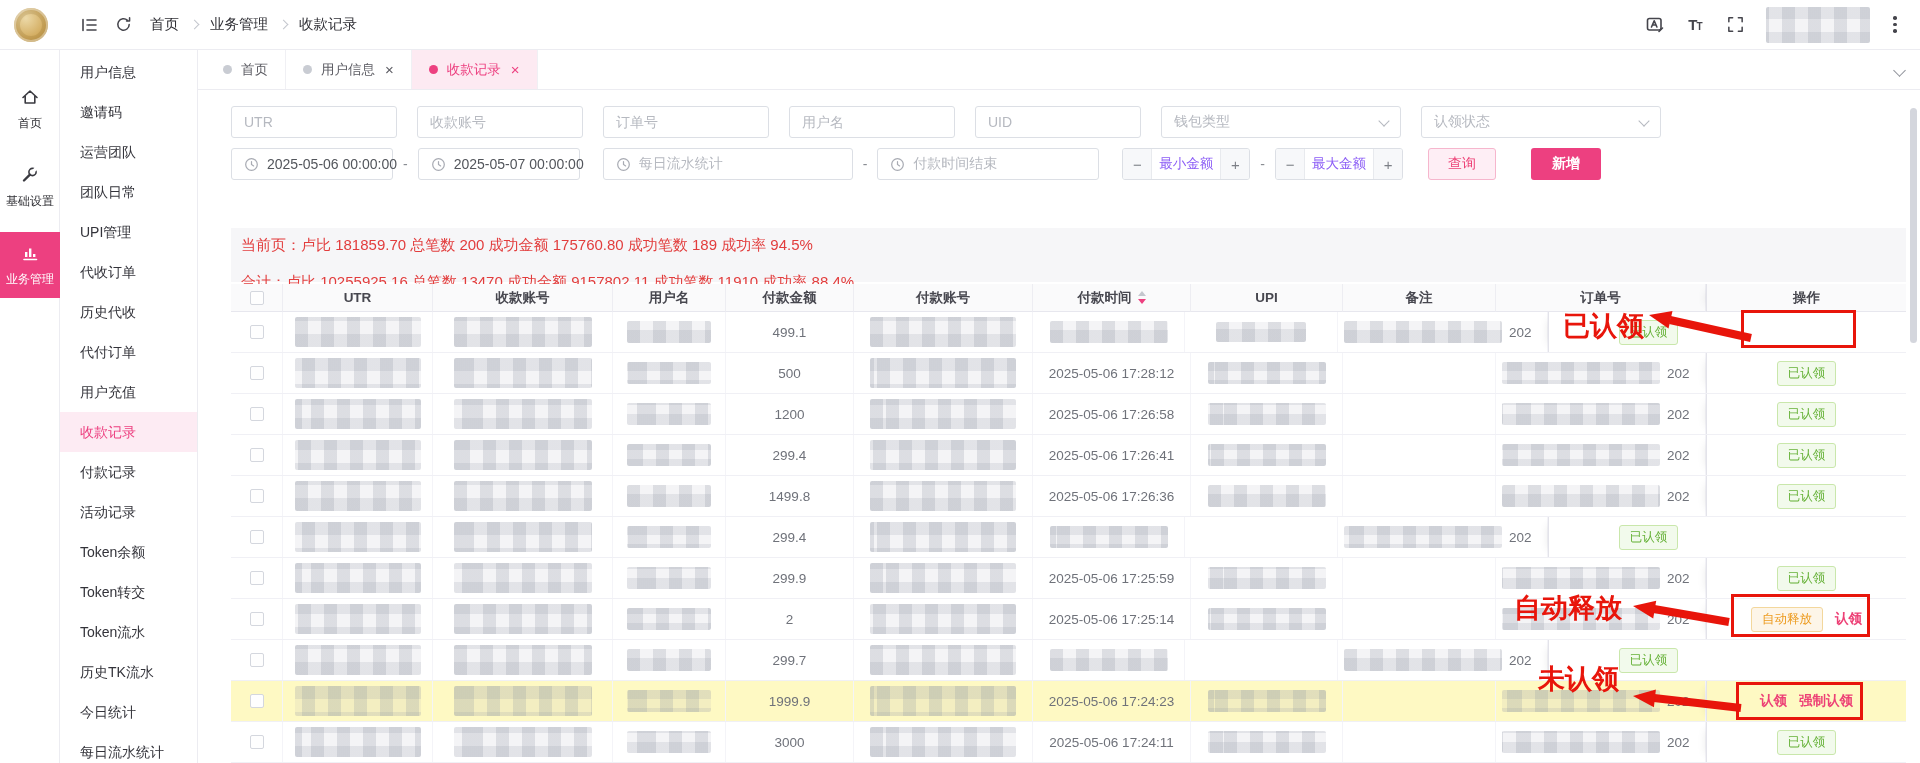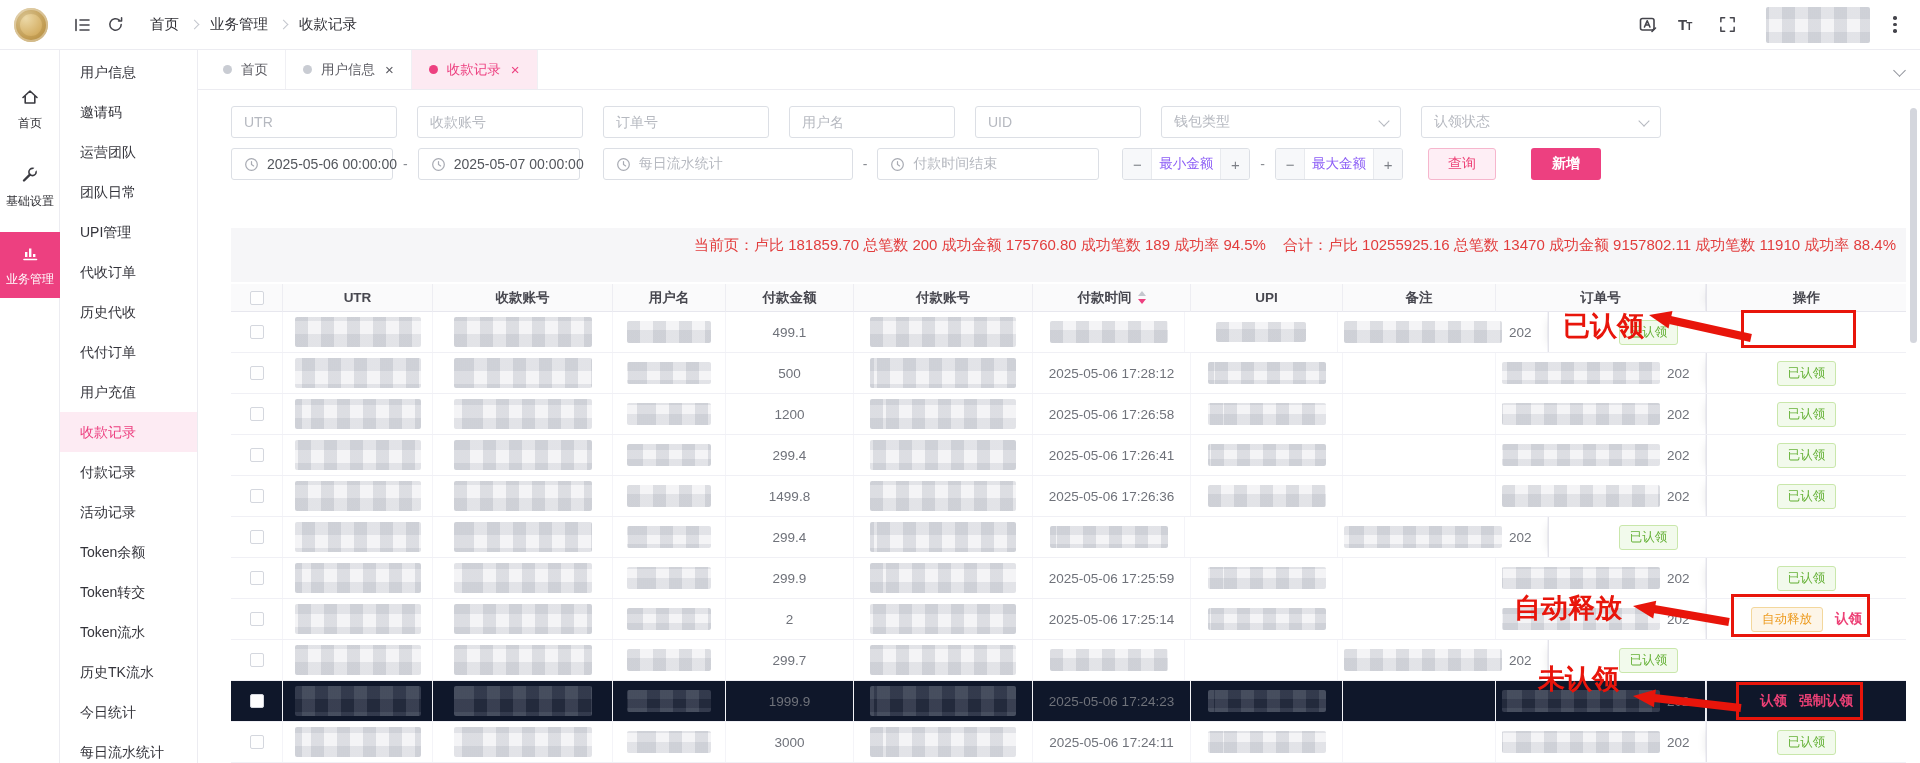--- a/index.html
+++ b/index.html
@@ -6,21 +6,21 @@
   html,body{width:1920px;height:763px;overflow:hidden;background:#fff;
     font-family:"Liberation Sans","DejaVu Sans",sans-serif;color:#333}
   .app{position:relative;width:1920px;height:763px;background:#fff}
 
   
   .topbar{position:absolute;top:0;left:0;right:0;height:50px;background:#fff;
     border-bottom:1px solid #ececf1;display:flex;align-items:center;z-index:20}
   .logo{width:34px;height:34px;border-radius:50%;margin-left:14px;flex:none;
     background:radial-gradient(circle at 35% 30%,#ecd9a8,#d2ab5e 62%,#b98f3e);
     box-shadow:inset 0 0 0 2px rgba(255,255,255,.35),inset 0 0 0 6px rgba(120,90,30,.18)}
-  .tb-icon{width:34px;height:34px;display:flex;align-items:center;
+  .tb-icon{width:34px;height:34px;display:flex;align-items:center;justify-content:center;
     cursor:pointer;color:#45454c;flex:none}
   .tb-icon svg{stroke:#45454c;fill:none;stroke-width:1.6;stroke-linecap:round;stroke-linejoin:round}
   .collapse{margin-left:24px}
   .crumb{display:flex;align-items:center;margin-left:10px;font-size:14.5px;color:#2f2f35}
   .crumb .ci{cursor:pointer;white-space:nowrap}
   .crumb-sep{width:7px;height:7px;border-right:1.5px solid #c3c6cd;border-bottom:1.5px solid #c3c6cd;
     transform:rotate(-45deg);margin:0 12px;flex:none}
   .tb-right{margin-left:auto;display:flex;align-items:center;margin-right:14px;gap:6px}
   .tt{font-weight:700;color:#45454c;font-size:15px;letter-spacing:-1px}
   .tt small{font-size:10px;font-weight:700}
@@ -83,30 +83,30 @@
     color:#7c7f86;font-size:15px;cursor:pointer;flex:none}
   .step-btn.l{border-right:1px solid #e8eaee}.step-btn.r{border-left:1px solid #e8eaee}
   .step-label{flex:1;display:flex;align-items:center;justify-content:center;color:#8b5cf6;font-size:13.5px;white-space:nowrap}
   .btn{height:32px;border-radius:3px;display:flex;align-items:center;justify-content:center;
     font-size:14px;cursor:pointer;border:none;white-space:nowrap}
   .btn-search{padding:0 19px;border:1px solid #f6b6cd;background:#feeef5;color:#ed4076;margin-left:16px}
   .btn-add{padding:0 21px;background:#ed4080;color:#fff;font-weight:600;margin-left:26px}
 
   
   .summary{position:absolute;left:33px;width:1675px;top:138px;height:54px;background:#f6f6f8;
-    padding:7px 10px;display:flex;flex-direction:row;justify-content:flex-end;gap:17px}
+    padding:7px 10px;display:flex;flex-direction:column;justify-content:space-between;gap:17px}
   .summary div{font-size:15px;color:#e23d3d;line-height:20px;white-space:nowrap}
 
   
   .table{position:absolute;left:33px;top:194px;width:1675px;bottom:0;font-size:13.5px}
   .thead{display:flex;height:28px;background:#fafafb}
   .th{display:flex;align-items:center;justify-content:center;font-weight:700;color:#47474f;
     border-right:1px solid #ededf2;border-bottom:1px solid #e7e7ee;white-space:nowrap}
   .trow{display:flex;height:41px;border-bottom:1px solid #f0f0f5;background:#fff}
-  .trow.hl{background:#0f172a}
+  .trow.hl{background:#fef9c3}
   .td{display:flex;align-items:center;justify-content:center;border-right:1px solid #f4f4f8;
     color:#6f727a;overflow:hidden;white-space:nowrap}
   .w-check{width:52px}.w-utr{width:150px}.w-acct{width:180px}.w-user{width:113px}.w-amt{width:128px}
   .w-pay{width:179px}.w-time{width:158px}.w-upi{width:152px}.w-note{width:153px}.w-order{width:210px}.w-act{width:200px}
   .act-col{border-left:1px solid #e3e3ea;border-right:none;box-shadow:-8px 0 10px -8px rgba(0,0,0,.09);gap:12px}
   .order-cell{justify-content:flex-start;padding-left:6px}
   .frag{margin-left:7px;color:#6f727a}
   .cb{width:14px;height:14px;border:1px solid #d4d7de;border-radius:2px;background:#fefefe;flex:none;cursor:pointer}
   .sort{display:flex;flex-direction:column;gap:2.5px;margin-left:6px;cursor:pointer}
   .sort .up{width:0;height:0;border-left:4.5px solid transparent;border-right:4.5px solid transparent;

